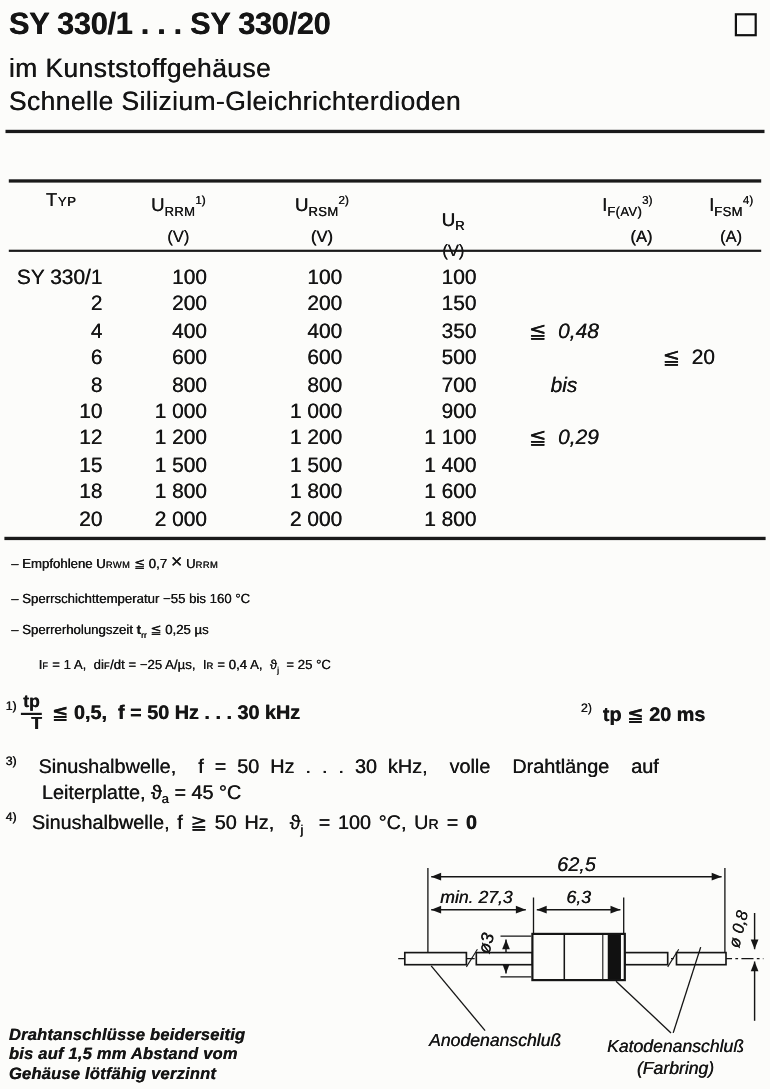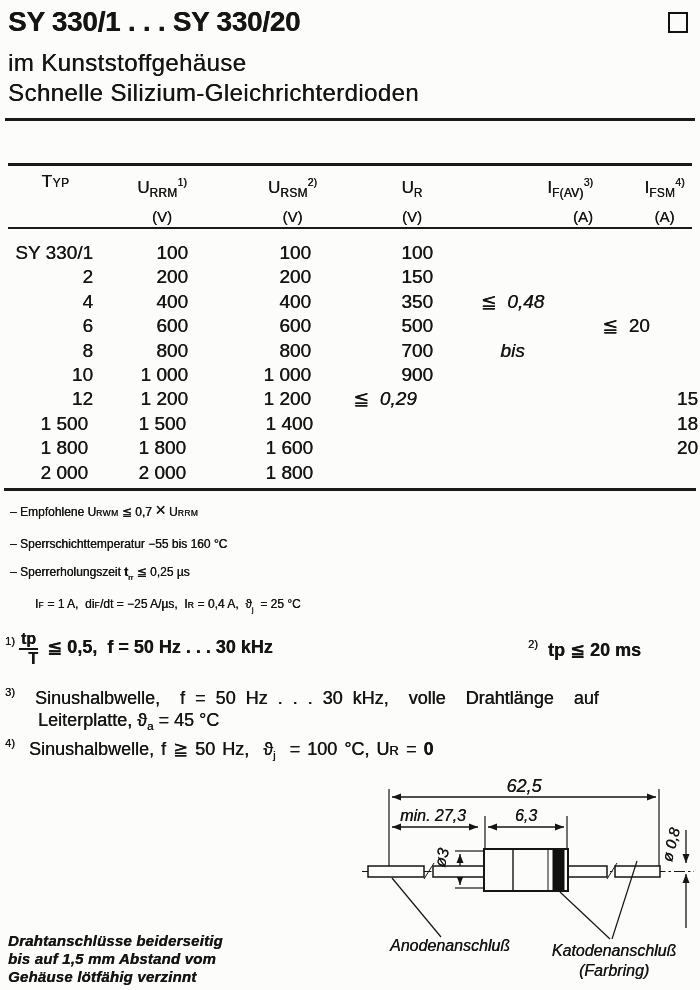--- a/index.html
+++ b/index.html
@@ -12,21 +12,21 @@
   .hr{position:absolute;background:#1a1a1a;}
   .title{left:8px;top:6px;font-size:28px;font-weight:bold;letter-spacing:-0.3px;}
   .subtitle{left:8px;top:48px;font-size:24px;line-height:30px;letter-spacing:0.4px;}
   .corner-square{left:668px;top:12px;width:16px;height:17px;border:2.5px solid #111;background:transparent;}
 
   
   .thead{left:0;top:172px;width:700px;display:grid;grid-template-columns:95px 100px 125px 120px 135px 125px;}
   .hc{display:flex;flex-direction:column;align-items:center;font-size:17px;line-height:20px;}
   .hc .hunit{font-size:15px;margin-top:4px;}
   .hc1{transform:translateX(8px);} .hc2{transform:translateX(17px);} .hc3{transform:translateX(35px);}
-  .hc4{transform:translateX(32px);} .hc5{transform:translateX(18px);align-items:flex-end;} .hc6{transform:translateX(27px);}
+  .hc4{transform:translateX(32px);margin-top:13px;} .hc5{transform:translateX(18px);align-items:flex-end;} .hc6{transform:translateX(27px);}
   .smallcaps{font-variant:small-caps;letter-spacing:0.5px;}
   .hsub{font-size:70%;vertical-align:-4px;letter-spacing:0.3px;}
   .hsup{font-size:62%;vertical-align:7px;}
   .tbody{left:0;top:241px;width:668px;display:grid;grid-template-columns:95px 100px 125px 120px 135px 125px;grid-auto-rows:24.4px;font-size:19px;}
   .cell{line-height:24.4px;white-space:pre;}
   .c1{text-align:right;padding-right:2px;}
   .c2{text-align:right;padding-right:7px;}
   .c3{text-align:right;padding-right:9px;}
   .c4{text-align:right;padding-right:7px;}
   .c5{text-align:center;padding-left:10px;font-style:italic;}
@@ -127,20 +127,21 @@
       <div class="cell c6"></div>
       <div class="cell c1">10</div>
       <div class="cell c2">1 000</div>
       <div class="cell c3">1 000</div>
       <div class="cell c4">900</div>
       <div class="cell c5"></div>
       <div class="cell c6"></div>
       <div class="cell c1">12</div>
       <div class="cell c2">1 200</div>
       <div class="cell c3">1 200</div>
+      <div class="cell c4">1 100</div>
       <div class="cell c5">≦  0,29</div>
       <div class="cell c6"></div>
       <div class="cell c1">15</div>
       <div class="cell c2">1 500</div>
       <div class="cell c3">1 500</div>
       <div class="cell c4">1 400</div>
       <div class="cell c5"></div>
       <div class="cell c6"></div>
       <div class="cell c1">18</div>
       <div class="cell c2">1 800</div>

